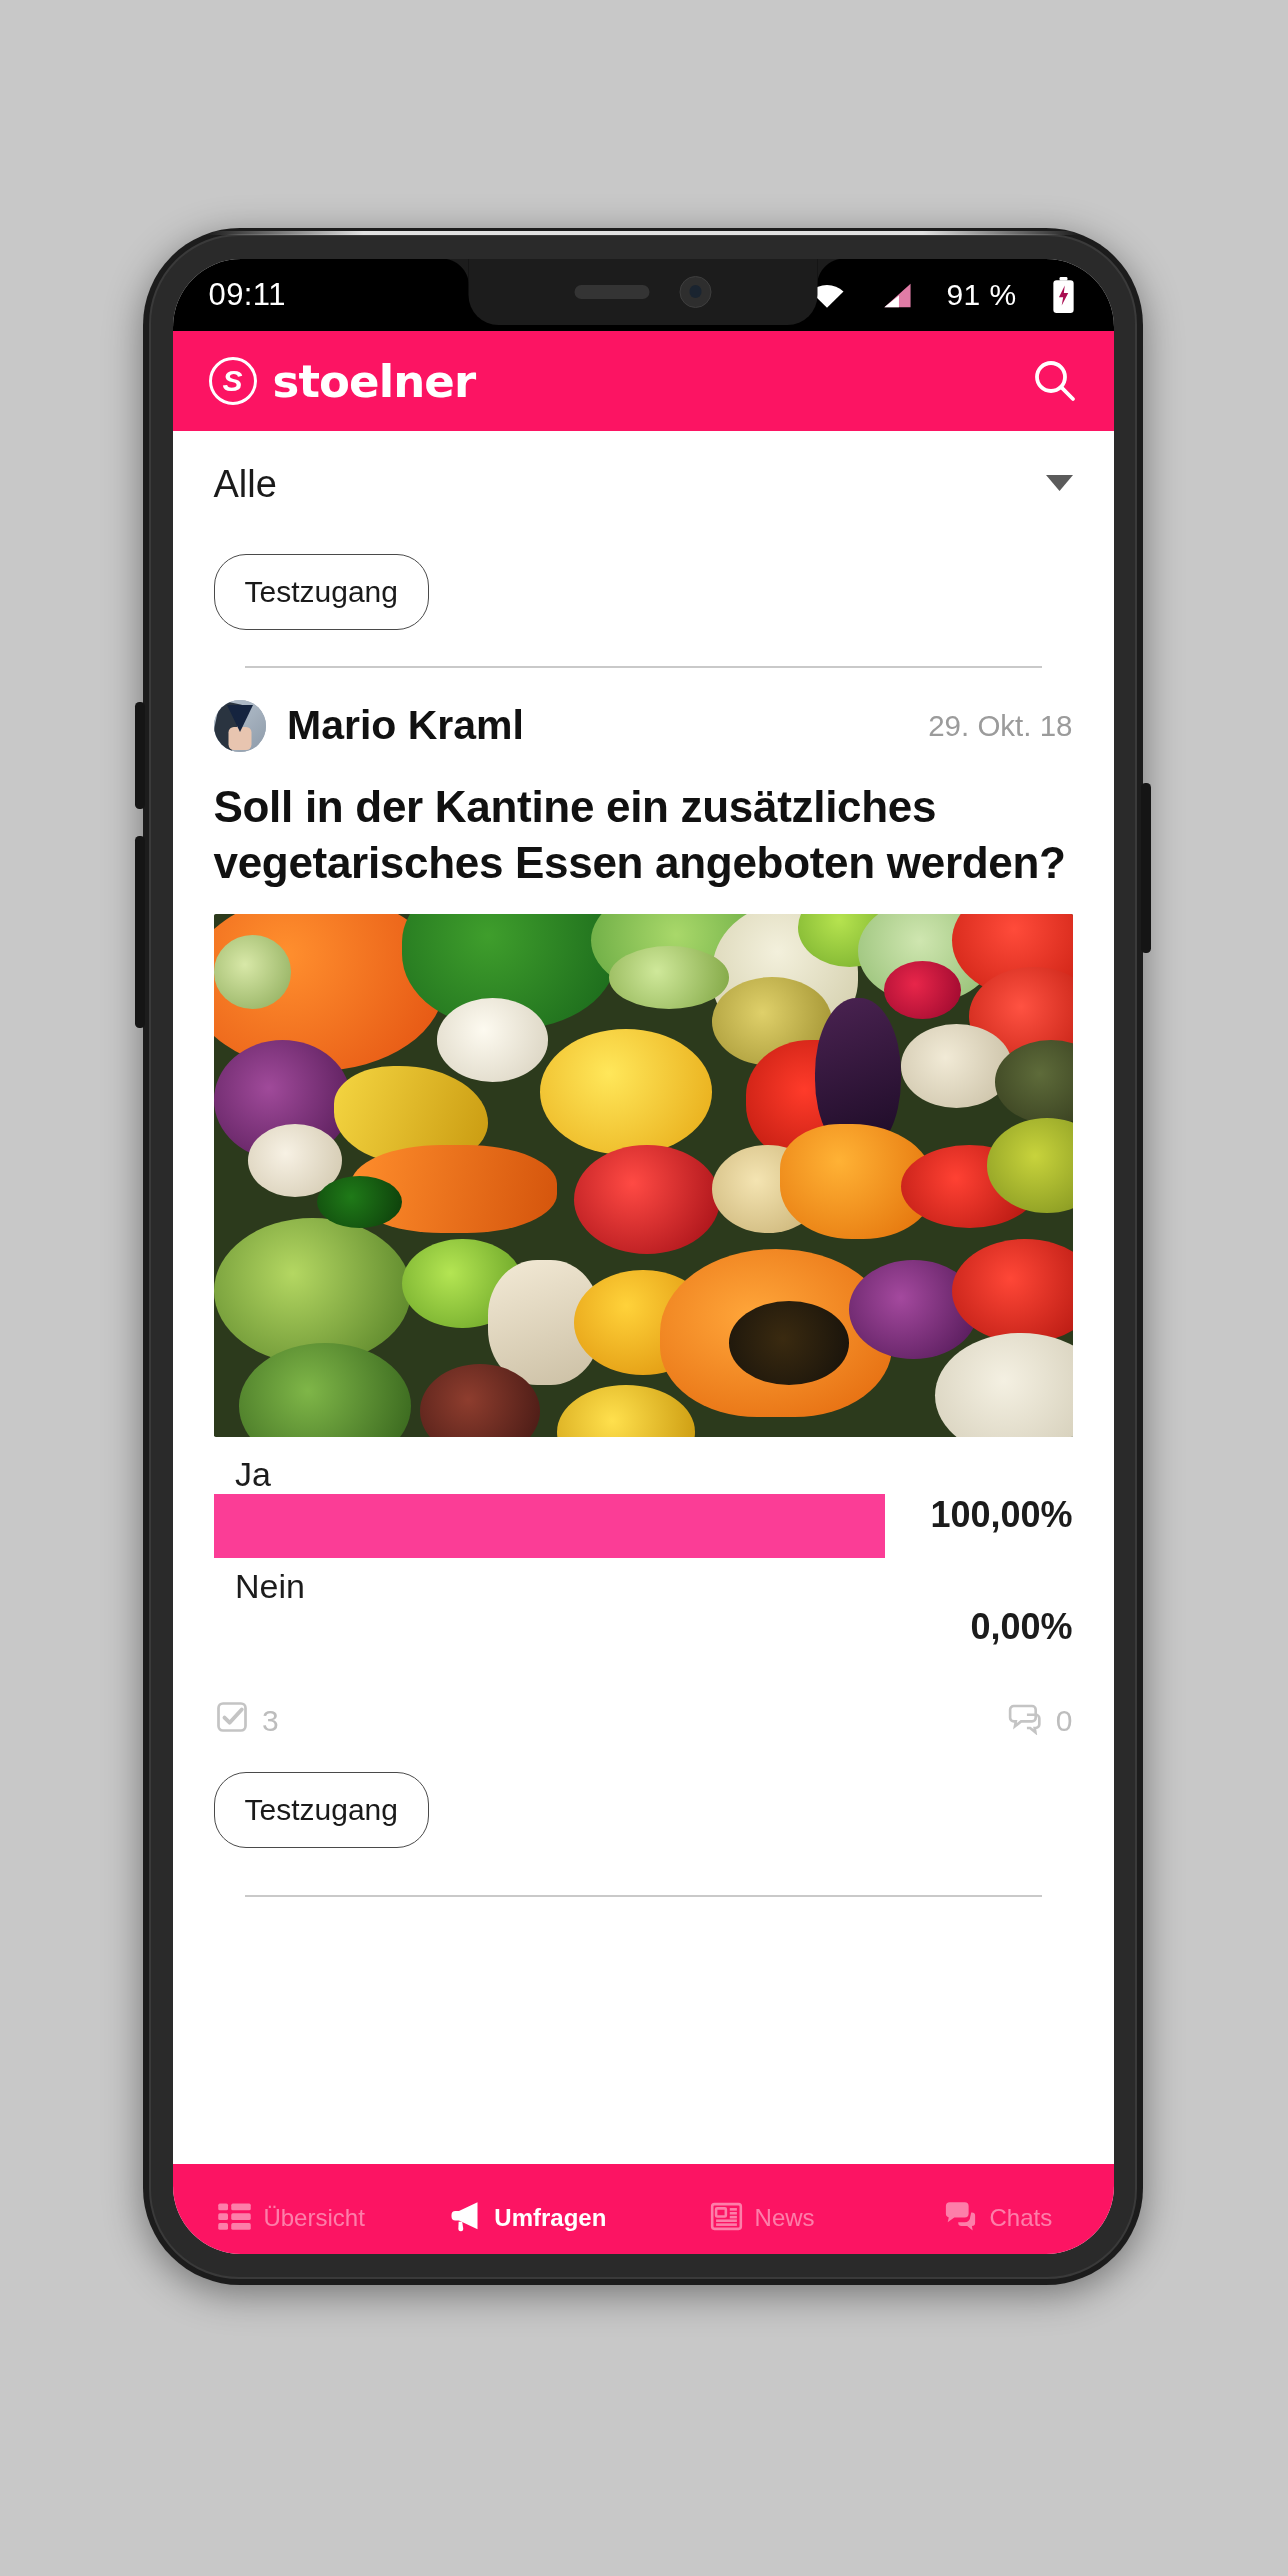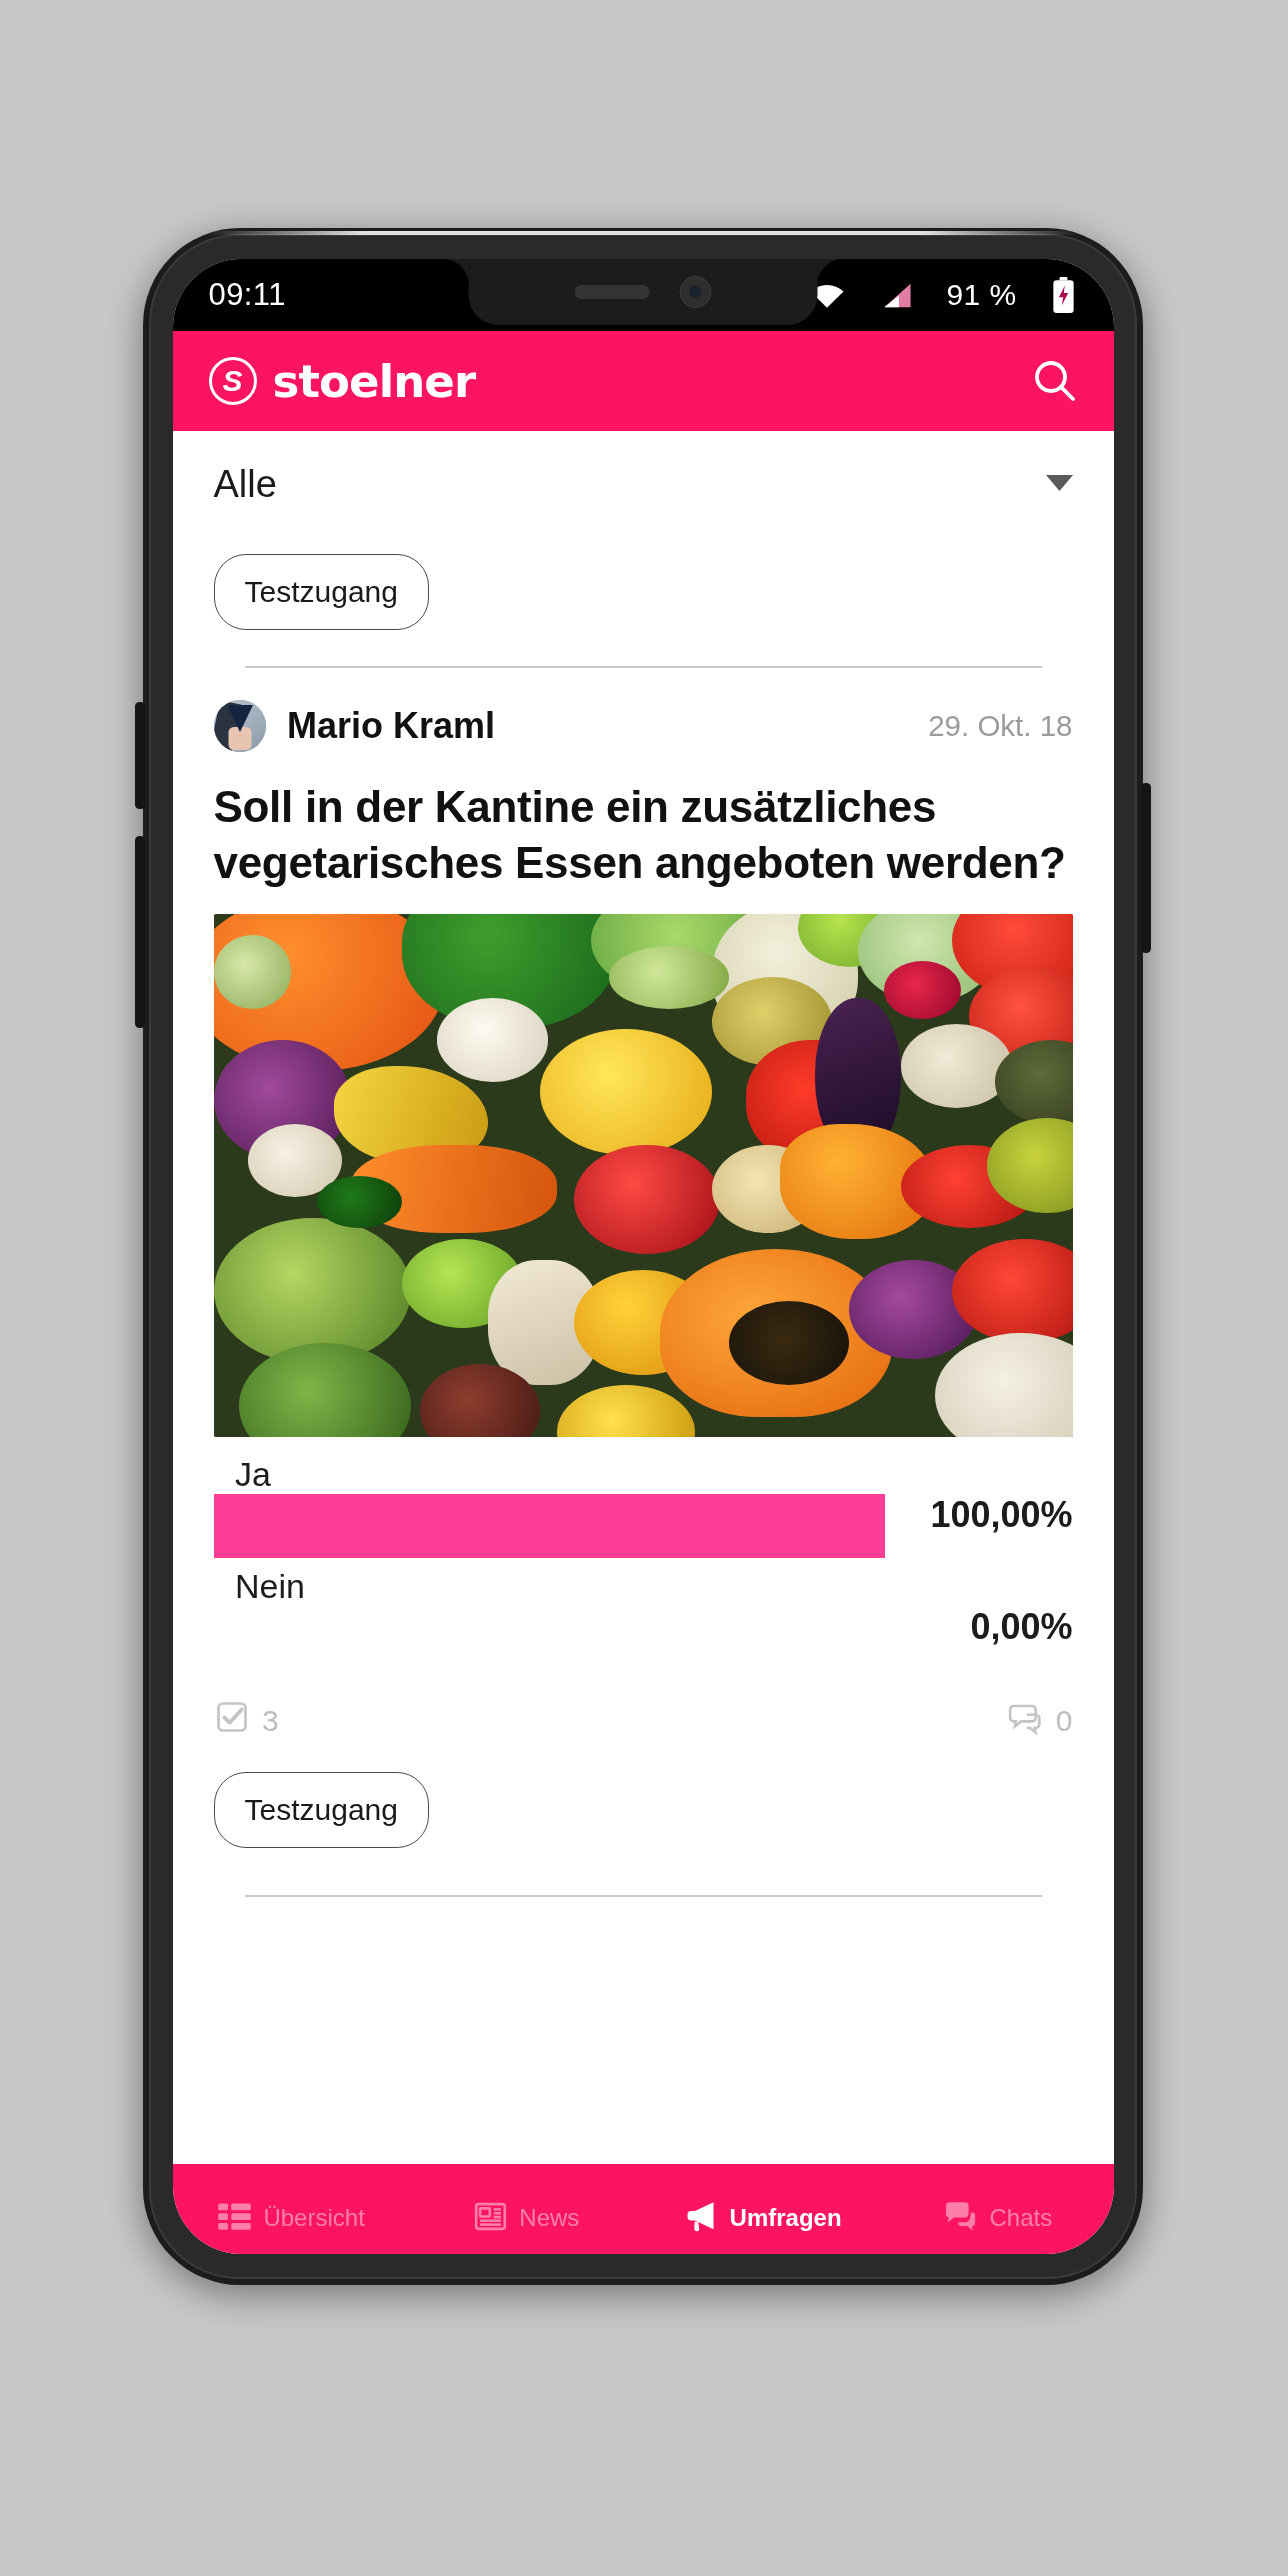--- a/index.html
+++ b/index.html
@@ -170,21 +170,21 @@
   #avatar .suit{ position:absolute; inset:0;
      background:
        linear-gradient(135deg,#b9c4cf 0%,#a9b5c2 42%,#8d9aa8 100%);
   }
   #avatar .tie{ position:absolute; left:50%; top:5.4px; transform:translateX(-50%);
      width:0;height:0;border-left:13.4px solid transparent;border-right:13.4px solid transparent;border-top:27px solid #15243f; }
   #avatar .collar{ position:absolute; left:50%;top:27px;transform:translateX(-50%);
      width:23px;height:23px;background:#e8c5b0;border-radius:5.4px; }
   #avatar .lapel{ position:absolute; left:1.8px; top:1.8px; width:21.5px;height:48px;background:#2a3440;transform:rotate(12deg); }
   #author-name{
-    font-size:36px; font-weight:700; color:#111;
+    font-size:41px; font-weight:700; color:#111;
     margin-left:21.5px;
   }
   #post-date{
     margin-left:auto;
     font-size:29.5px; color:#9b9b9b;
   }
 
   #poll-title{
     padding:27px 41px 0 41px;
     font-size:44px; font-weight:700; color:#111;
@@ -437,45 +437,45 @@
             <rect x="10" y="4" width="12" height="4.2" rx="1"></rect>
             <rect x="2" y="10" width="6" height="4.2" rx="1"></rect>
             <rect x="10" y="10" width="12" height="4.2" rx="1"></rect>
             <rect x="2" y="16" width="6" height="4.2" rx="1"></rect>
             <rect x="10" y="16" width="12" height="4.2" rx="1"></rect>
           </svg>
         </span>
         <span class="nav-label">Übersicht</span>
       </div>
 
+      <div class="nav-item active">
+        <span>
+          <svg width="41" height="39" viewBox="0 0 24 24" fill="currentColor">
+            <path d="M20 3.2v16.6L8.6 14.4H6.4a2.4 2.4 0 0 1-2.4-2.4v-1a2.4 2.4 0 0 1 2.4-2.4h2.2z"></path>
+            <path d="M8.4 15.2h2.2l.6 4.2a1.5 1.5 0 0 1-3 .3z"></path>
+          </svg>
+        </span>
+        <span class="nav-label">Umfragen</span>
+      </div>
+
       <div class="nav-item">
         <span>
           <svg width="39" height="39" viewBox="0 0 24 24" fill="none" stroke="currentColor" stroke-width="1.6">
             <rect x="3.2" y="4.4" width="17.6" height="15.2" rx="1.4"></rect>
             <rect x="5.6" y="7" width="6" height="5" rx=".6"></rect>
             <line x1="14" y1="7.6" x2="18.4" y2="7.6"></line>
             <line x1="14" y1="10" x2="18.4" y2="10"></line>
             <line x1="14" y1="12.4" x2="18.4" y2="12.4"></line>
             <line x1="5.6" y1="14.6" x2="18.4" y2="14.6"></line>
             <line x1="5.6" y1="17" x2="18.4" y2="17"></line>
           </svg>
         </span>
         <span class="nav-label">News</span>
       </div>
 
-      <div class="nav-item active">
-        <span>
-          <svg width="41" height="39" viewBox="0 0 24 24" fill="currentColor">
-            <path d="M20 3.2v16.6L8.6 14.4H6.4a2.4 2.4 0 0 1-2.4-2.4v-1a2.4 2.4 0 0 1 2.4-2.4h2.2z"></path>
-            <path d="M8.4 15.2h2.2l.6 4.2a1.5 1.5 0 0 1-3 .3z"></path>
-          </svg>
-        </span>
-        <span class="nav-label">Umfragen</span>
-      </div>
-
       <div class="nav-item">
         <span>
           <svg width="41" height="39" viewBox="0 0 24 24" fill="currentColor">
             <path d="M3 5.6A2.4 2.4 0 0 1 5.4 3.2h9.2A2.4 2.4 0 0 1 17 5.6v4.6a2.4 2.4 0 0 1-2.4 2.4H8.2l-4.1 3 .7-3A2.4 2.4 0 0 1 3 10.2z"></path>
             <path d="M18.6 9.6h.4A2 2 0 0 1 21 11.6v4.2a2 2 0 0 1-2 2l.5 2.8-3.4-2.8h-3.5a2 2 0 0 1-2-2v-.2h4a3.4 3.4 0 0 0 3.4-3.4z"></path>
           </svg>
         </span>
         <span class="nav-label">Chats</span>
       </div>
     </div>

